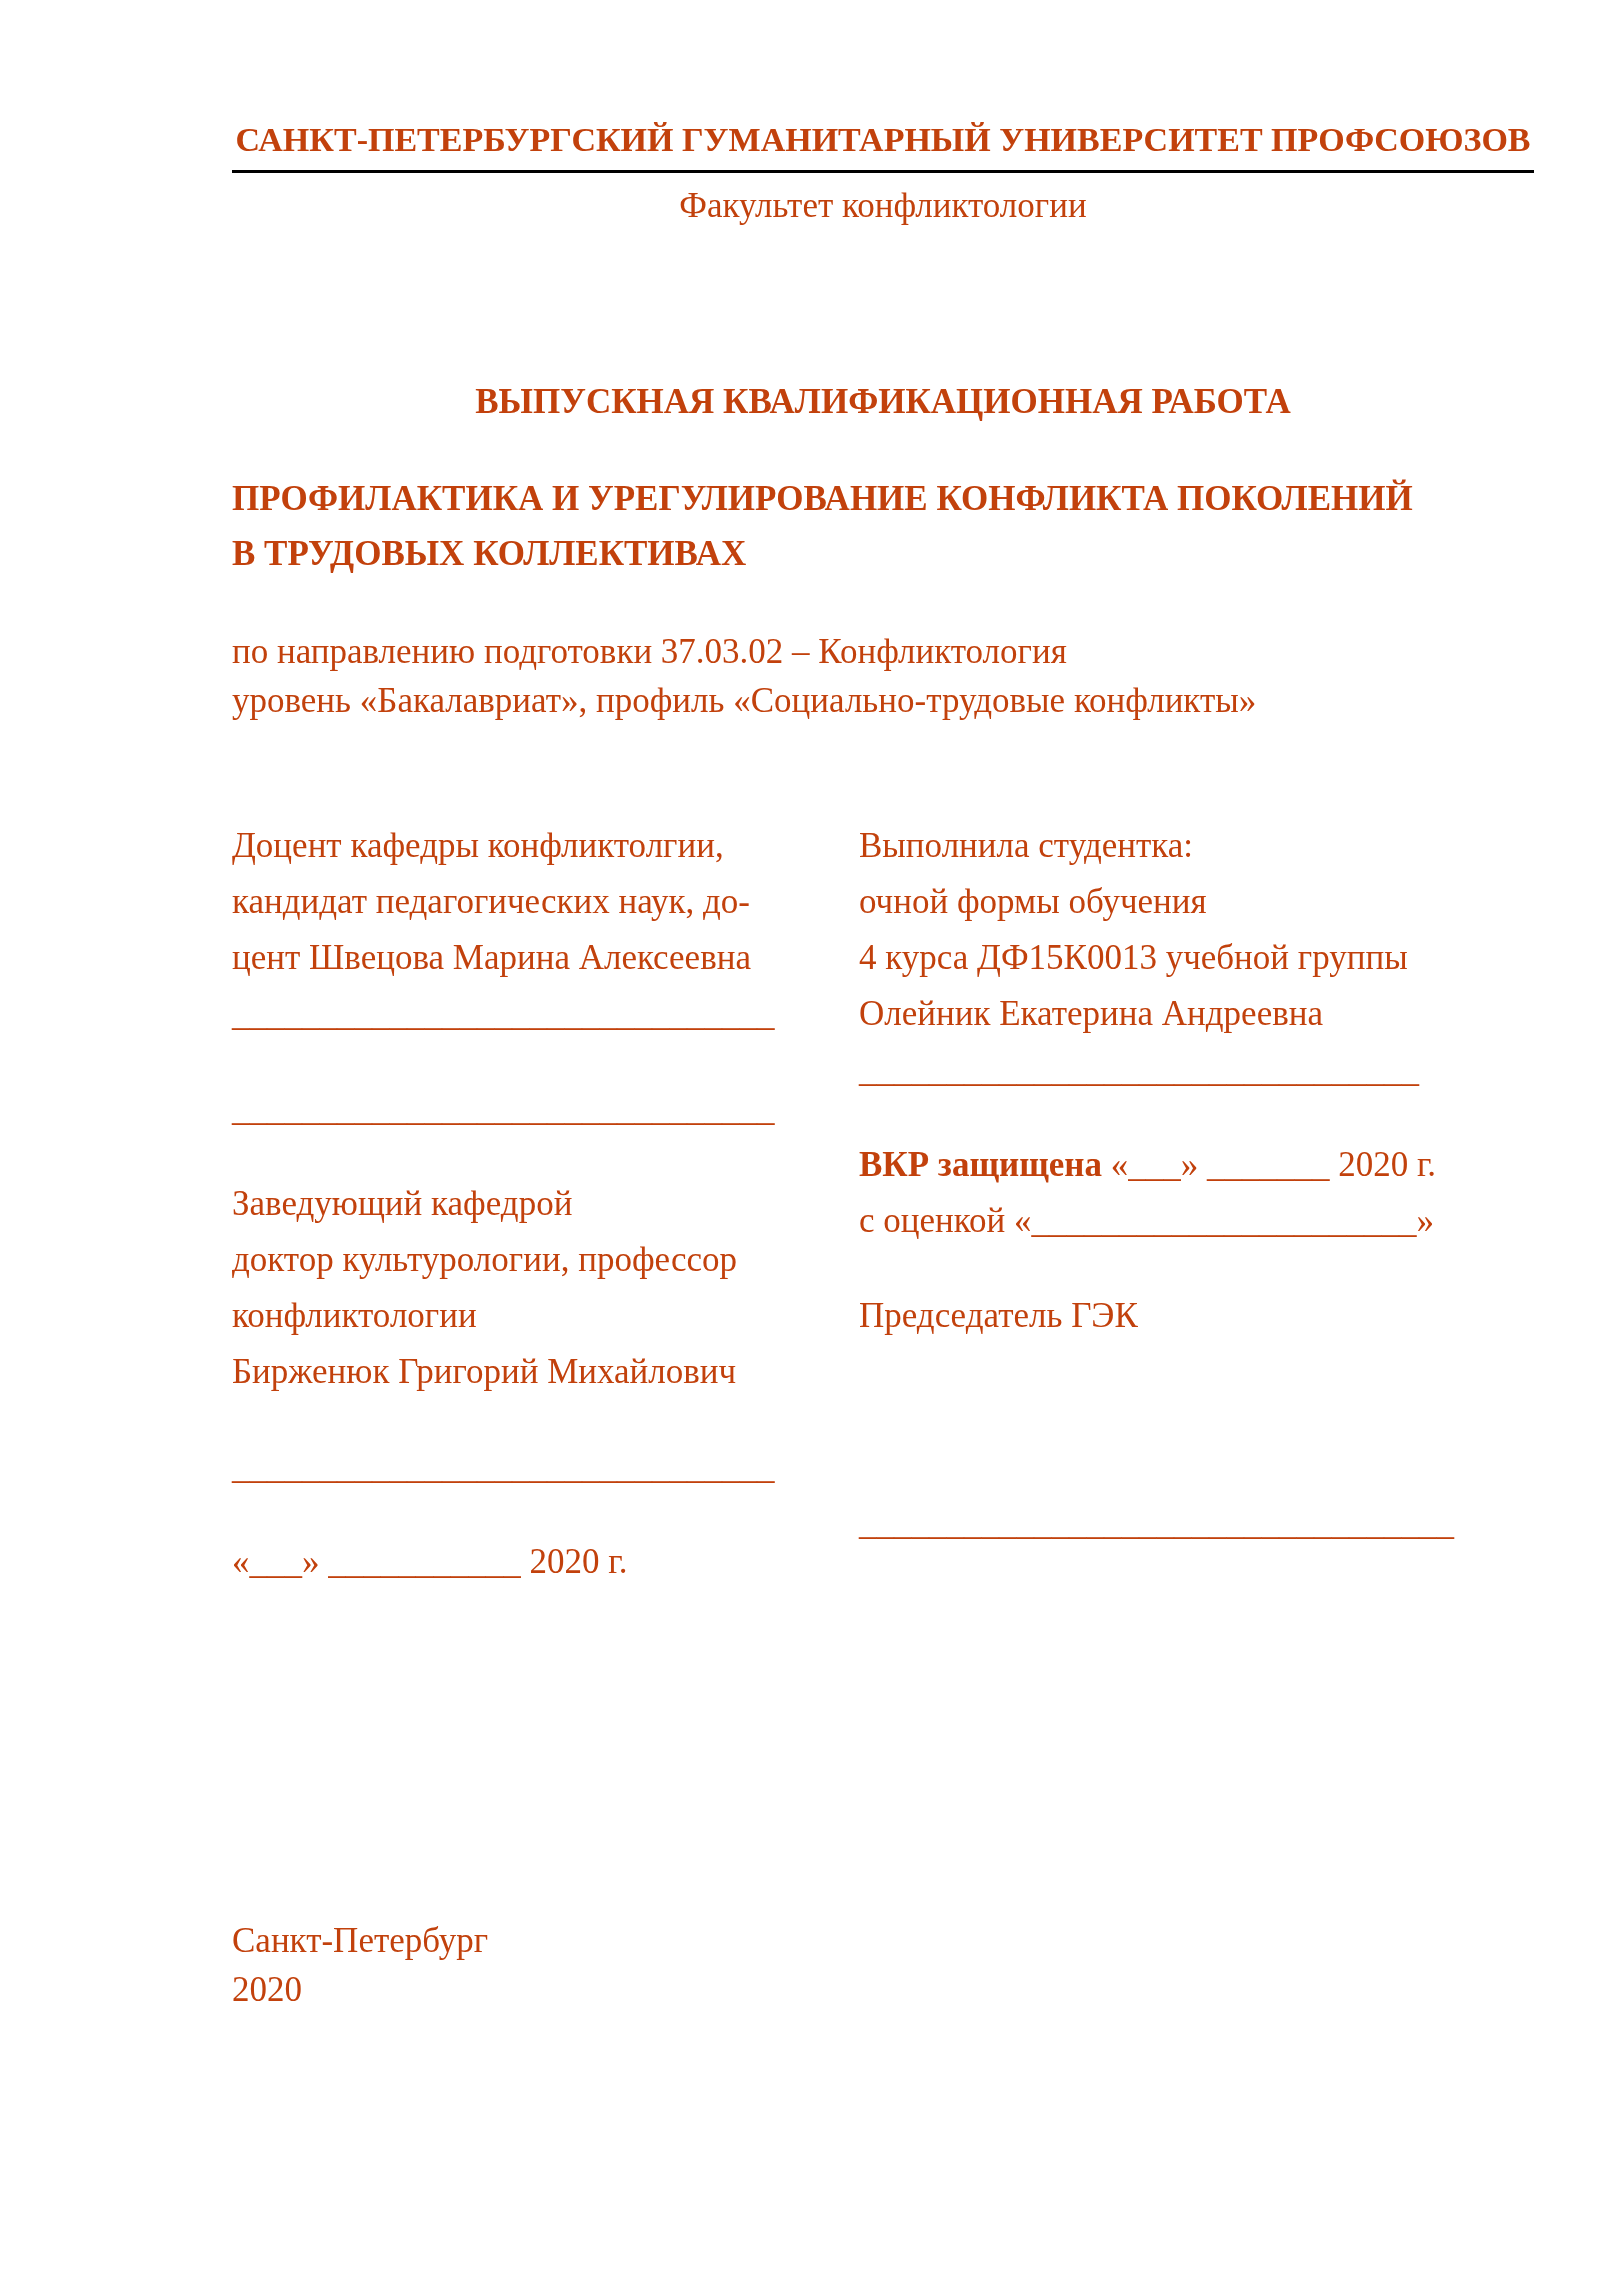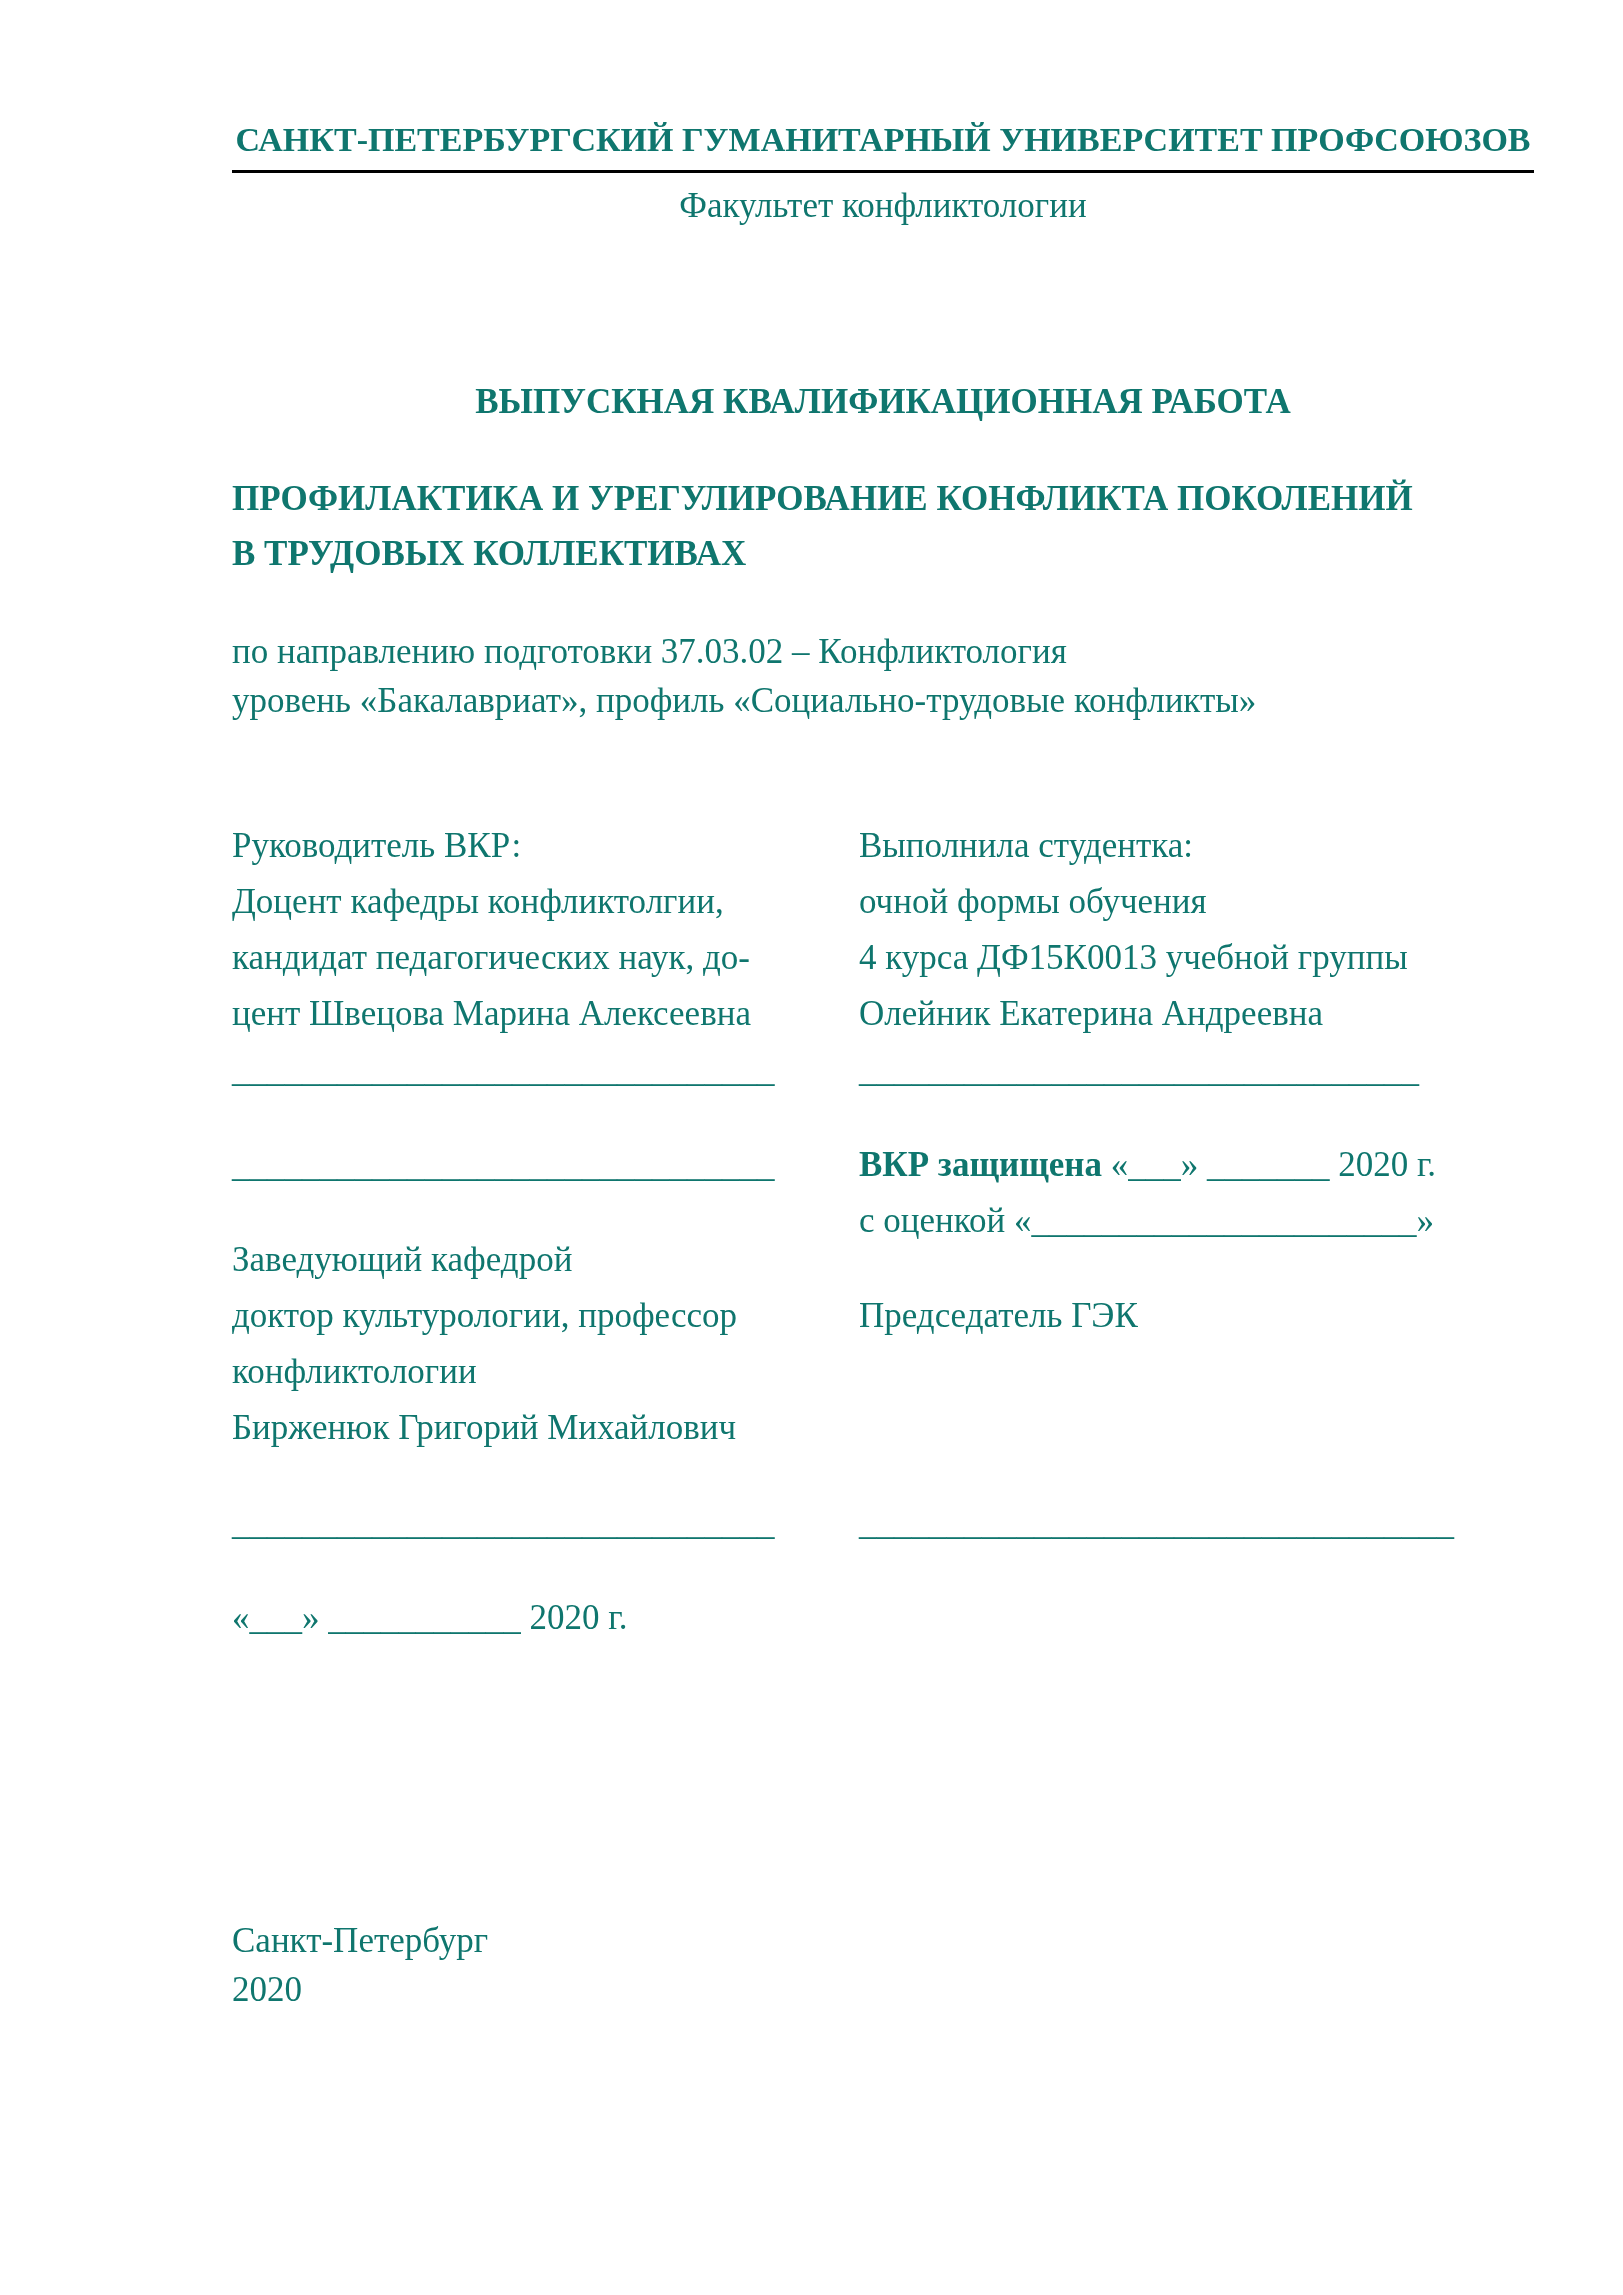--- a/index.html
+++ b/index.html
@@ -2,21 +2,21 @@
 <html style="font-size:12.6px"><head>
 <meta charset="utf-8">
 <style>
   * { margin: 0; padding: 0; box-sizing: border-box; }
   html, body { background: #ffffff; }
   .page {
     position: relative;
     width: 1623px;
     height: 2295px;
     background: #ffffff;
-    color: #0f766e;
+    color: #c2410c;
     font-family: "Liberation Serif", "DejaVu Serif", serif;
     font-size: 35px;
     padding: 118px 89px 0 232px;
     overflow: hidden;
   }
   .univ {
     text-align: center;
     font-weight: bold;
     font-size: 34px;
     line-height: 1.3;
@@ -94,21 +94,20 @@
   </div>
 
   <div class="program">
     <div>по направлению подготовки 37.03.02 – Конфликтология</div>
     <div>уровень «Бакалавриат», профиль «Социально-трудовые конфликты»</div>
   </div>
 
   <div class="columns">
 
     <div class="col-left">
-      <div class="row">Руководитель ВКР:</div>
       <div class="row">Доцент кафедры конфликтолгии,</div>
       <div class="row">кандидат педагогических наук, до-</div>
       <div class="row">цент Швецова Марина Алексеевна</div>
       <div class="row sig">_______________________________</div>
       <div class="gap"></div>
       <div class="row sig">_______________________________</div>
       <div class="gap"></div>
       <div class="row">Заведующий кафедрой</div>
       <div class="row">доктор культурологии, профессор</div>
       <div class="row">конфликтологии</div>

